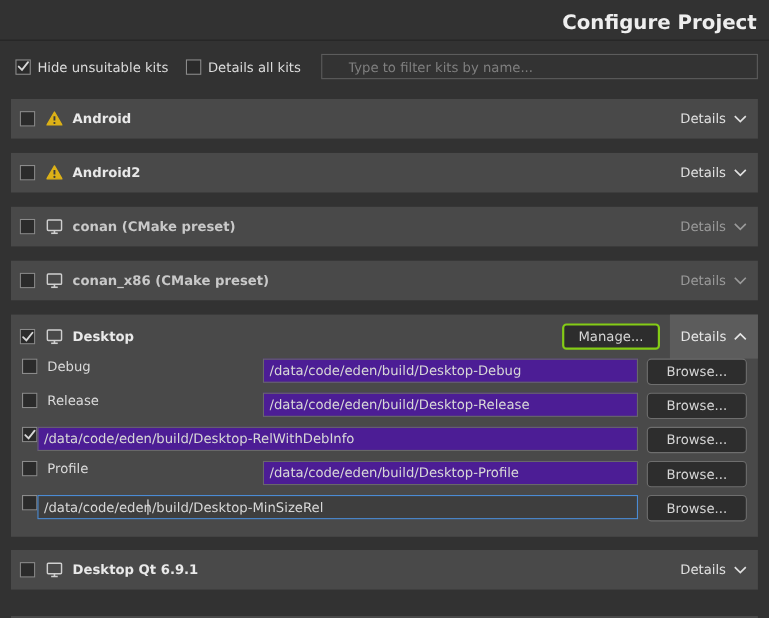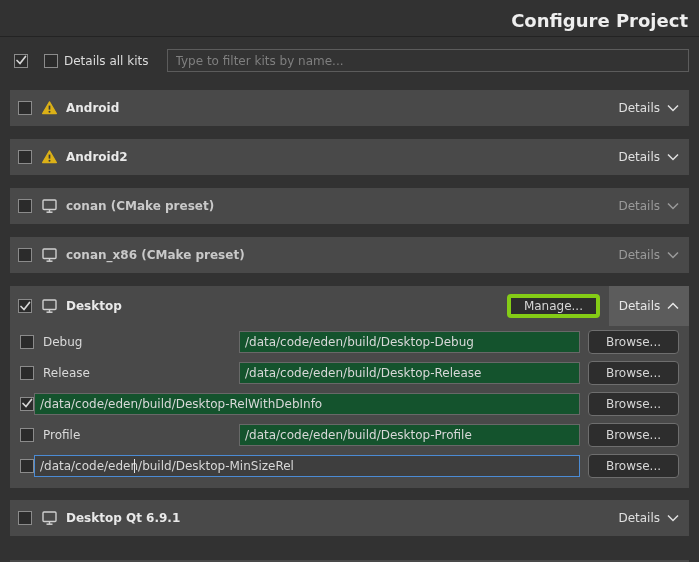--- a/index.html
+++ b/index.html
@@ -55,21 +55,21 @@
   .cb2 { margin-left: 16px; }
   .filter-input {
     flex: 1;
     margin-left: 18px;
     height: 23px;
     background: #333333;
     border: 1px solid #5c5c5c;
     color: #d8d8d8;
     font-family: "DejaVu Sans", sans-serif;
     font-size: 12px;
-    padding: 0 8px;
+    padding: 0 24px;
     outline: none;
   }
   .filter-input::placeholder { color: #7f7f7f; }
 
   
   .kits { margin-top: 18px; }
   .kit-row {
     height: 36px;
     background: #494949;
     display: flex;
@@ -104,51 +104,51 @@
     display: flex;
     align-items: center;
   }
   .panel-header .checkbox { margin-left: 8px; }
   .manage-btn {
     margin-left: auto;
     margin-right: 9px;
     height: 24px;
     padding: 0 13px;
     background: #2d2d2d;
-    border: 4px solid #84cc16;
+    border: 2px solid #84cc16;
     border-radius: 4px;
     color: #d6d6d6;
     font-family: "DejaVu Sans", sans-serif;
     font-size: 12px;
   }
   .details-toggle {
     width: 80px;
     height: 40px;
     background: #5c5c5c;
     display: flex;
     align-items: center;
     justify-content: center;
     gap: 7px;
     font-size: 12px;
     color: #e6e6e6;
     flex: none;
   }
 
   .cfg-row {
     display: flex;
-    align-items: center;
+    align-items: flex-start;
     height: 31px;
     padding: 0 10px;
   }
   .cfg-row .cb-label { margin-left: 9px; width: 196px; font-size: 12px; color: #dadada; overflow: hidden; }
   .path-wrap { flex: 1; position: relative; }
   .path-input {
     width: 100%;
     height: 22px;
-    background: #14532d;
+    background: #4c1d95;
     border: 1px solid #686868;
     color: #d8d8d8;
     font-family: "DejaVu Sans", sans-serif;
     font-size: 12px;
     padding: 0 5px;
     outline: none;
   }
   .path-input.focused { border-color: #4b8bd4; background: #3e3e3e; }
   .caret {
     position: absolute;
@@ -212,20 +212,21 @@
   <div class="page-title">Configure Project</div>
   <div class="title-separator"></div>
 
 
   <div class="filter-row">
     <span class="checkbox">
       <svg width="13" height="13">
           <use href="#check"></use>
         </svg>
     </span>
+    <span class="cb-label">Hide unsuitable kits</span>
     <span class="checkbox cb2"></span>
     <span class="cb-label">Details all kits</span>
     <input class="filter-input" placeholder="Type to filter kits by name..." style="">
   </div>
 
   <div class="kits">
 
     <div class="kit-row">
       <span class="checkbox"></span>
       <span class="kit-icon">

